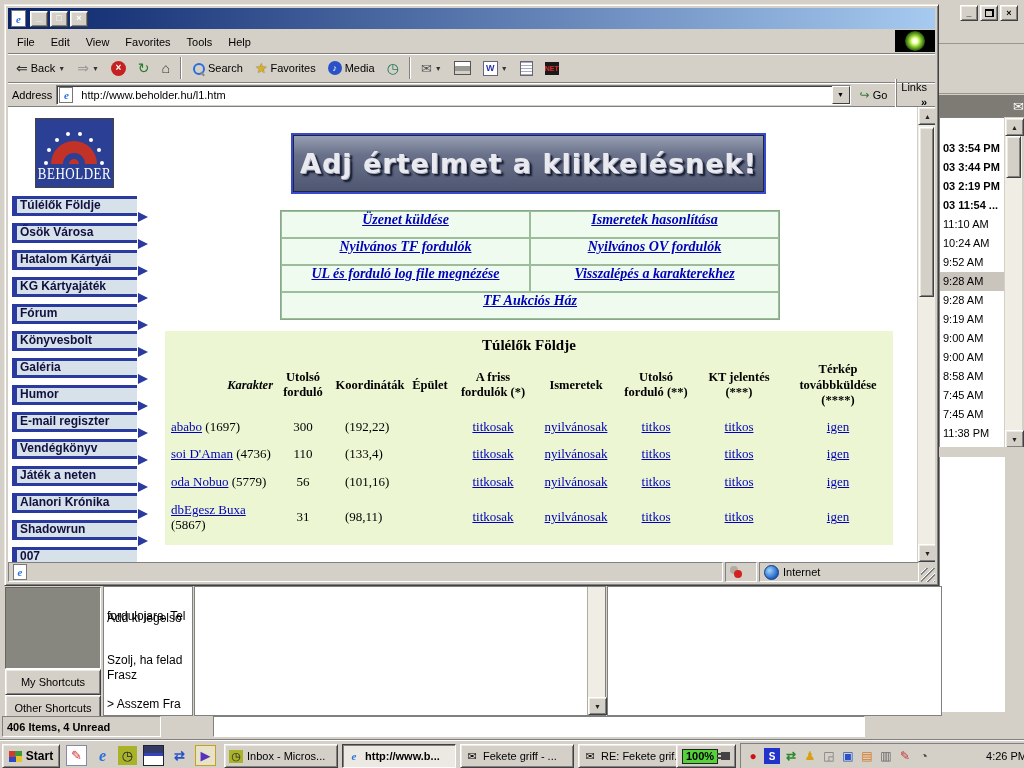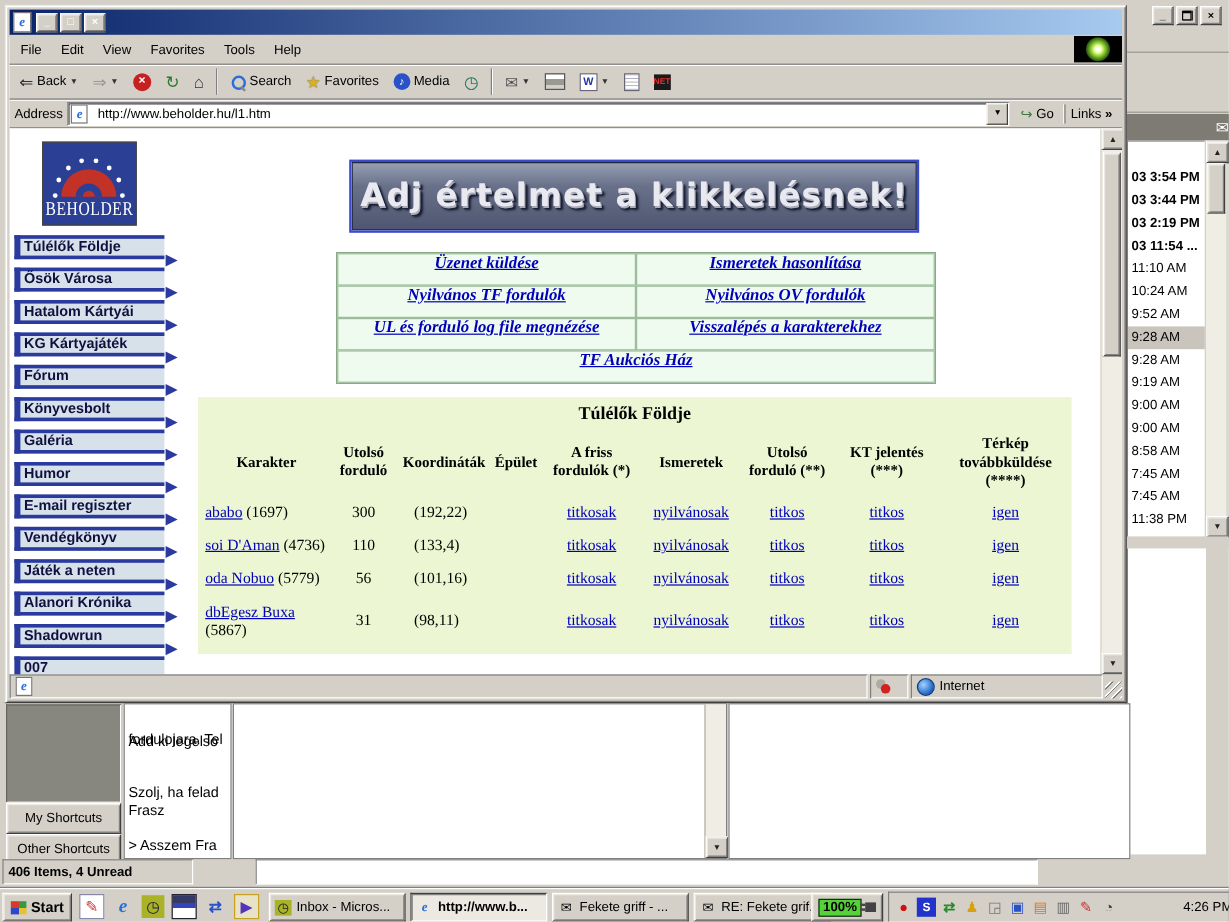--- a/index.html
+++ b/index.html
@@ -52,21 +52,21 @@
       background-image:linear-gradient(#aab 1px,transparent 1px);background-size:100% 3px;background-position:0 3px;}
   .ico-net{width:14px;height:13px;background:#1a1a1a;color:#e03030;font-size:7px;font-weight:bold;
       display:flex;align-items:center;justify-content:center;}
   .ie-address{left:3px;top:78px;right:3px;height:23px;display:flex;align-items:center;gap:4px;padding:0 4px;
       border-bottom:1px solid #808080;box-shadow:0 1px 0 #fff;}
   .addr-field{flex:1;height:18px;background:#fff;border:1px solid;border-color:#808080 #fff #fff #808080;
       box-shadow:inset 1px 1px 0 #404040;display:flex;align-items:center;padding-left:2px;gap:4px;}
   .addr-drop{margin-left:auto;width:16px;height:16px;display:flex;align-items:center;justify-content:center;font-size:7px;
       background:#d4d0c8;border:1px solid;border-color:#fff #404040 #404040 #fff;}
   .go-btn{display:flex;align-items:center;gap:3px;padding:2px 5px;}
-  .links-lbl{display:flex;align-items:flex-end;gap:3px;padding:2px 4px;border-left:1px solid #808080;box-shadow:-1px 0 0 #fff;}
+  .links-lbl{display:flex;align-items:flex-end;gap:3px;padding:2px 4px;border-left:1px solid #808080;box-shadow:-1px 0 0 #fff;flex-direction:column;}
   .ie-content{left:3px;top:102px;right:3px;bottom:23px;background:#fff;overflow:hidden;}
   .ie-scroll{position:absolute;right:0;top:0;width:17px;height:100%;background:#f0ede4;border-left:1px solid #d4d0c8;}
   .ie-scroll .dn{position:absolute;bottom:0;}
   .ie-status{left:3px;bottom:3px;right:3px;height:20px;display:flex;gap:2px;align-items:stretch;padding-top:2px;}
   .stat-seg{border:1px solid;border-color:#808080 #fff #fff #808080;display:flex;align-items:center;padding:0 4px;gap:4px;}
   .globe{width:13px;height:13px;border-radius:50%;background:radial-gradient(circle at 35% 35%,#9fd4ff,#1f62c4 70%);
       border:1px solid #0c3a77;}
   .blocked{width:12px;height:12px;position:relative;}
   .blocked::before{content:"";position:absolute;left:0;top:0;width:8px;height:8px;border-radius:50%;background:#b0aca2;}
   .blocked::after{content:"";position:absolute;right:0;bottom:0;width:8px;height:8px;border-radius:50%;background:#d42020;}
@@ -96,21 +96,21 @@
   .qltable{left:272px;top:103px;width:498px;border:1px solid #88a888;background:#effbef;
       font-family:"Liberation Serif",serif;}
   .ql-row{display:flex;}
   .ql-cell{flex:1;height:25px;border:1px solid #9cbc9c;display:flex;align-items:flex-start;justify-content:center;font-style:italic;}
   .ql-cell a, .dt a{color:#0000bb;text-decoration:underline;cursor:pointer;}
   .ql-cell a{font-weight:bold;font-size:14px;}
   .dtwrap{left:157px;top:224px;width:728px;background:#ecf6d2;font-family:"Liberation Serif",serif;padding-bottom:6px;}
   .dt-title{text-align:center;font-weight:bold;font-size:15px;padding:6px 0 4px;}
   table.dt{border-collapse:collapse;table-layout:fixed;width:100%;}
   .dt th{font-size:12.5px;font-weight:bold;text-align:center;vertical-align:middle;padding:4px 2px;line-height:1.25;}
-  .dt th:first-child{text-align:center;padding-left:6px;}
+  .dt th:first-child{text-align:right;padding-left:6px;font-style:italic;}
   .dt td{font-size:13px;text-align:center;vertical-align:middle;padding:6px 2px;line-height:1.2;}
   .dt td.name{text-align:left;padding-left:6px;}
   .dt td.coords{text-align:left;padding-left:14px;}
   
   .ol-btnrow{right:6px;top:5px;display:flex;gap:2px;}
   .restore-g{position:relative;width:9px;height:8px;}
   .restore-g::before{content:"";position:absolute;right:0;top:0;width:6px;height:5px;border:1px solid #000;border-top-width:2px;}
   .restore-g::after{content:"";position:absolute;left:0;bottom:0;width:6px;height:5px;border:1px solid #000;border-top-width:2px;background:#d4d0c8;}
   .ol-tb1{left:939px;top:27px;width:85px;height:16px;border-bottom:1px solid #9a968c;}
   .ol-tb2{left:939px;top:45px;width:85px;height:48px;border-bottom:1px solid #9a968c;}

